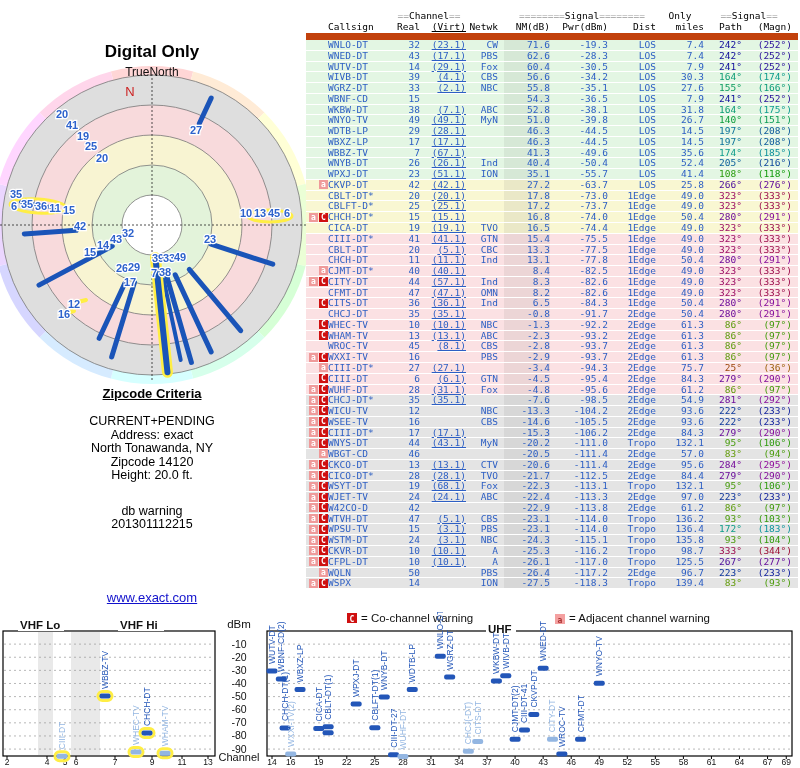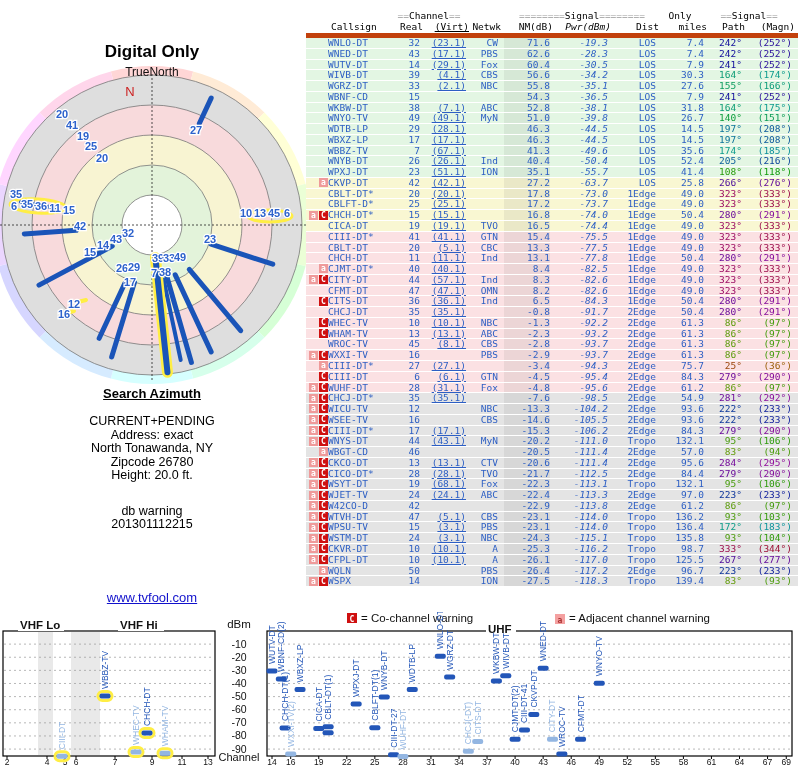--- a/index.html
+++ b/index.html
@@ -14,33 +14,33 @@
   .crit-line{font-size:12.5px;line-height:13.5px;}
   #db-block{margin-top:22px;}
   #tvfool-link{position:absolute;left:27px;top:590px;width:250px;text-align:center;
     font-size:13px;color:#1111cc;text-decoration:underline;cursor:pointer;}
   
   #tbl{position:absolute;left:306px;top:10px;width:492px;
     font-family:"DejaVu Sans Mono","Liberation Mono",monospace;font-size:9.5px;color:#2d5fc4;}
   .hdr1{position:relative;height:11px;color:#000;}
   .hdr1 span{position:absolute;transform:translateX(-50%);white-space:pre;}
   .hdr1 .eq{color:#999;}
-  .hdr2{display:flex;height:12px;color:#000;border-bottom:5px solid #c2410c;justify-content:center;}
+  .hdr2{display:flex;height:12px;color:#000;border-bottom:7px solid #c2410c;}
   .row{display:flex;height:10.78px;line-height:10.6px;border-bottom:1px solid #fff;
     box-sizing:border-box;white-space:pre;}
   .row.green{background:#e3f6e3;}  .row.yellow{background:#f9f7d2;}
   .row.pink{background:#fbe1e3;}   .row.gray{background:#e4e4e4;}
   .c{flex:none;box-sizing:border-box;}
   .c-warn{width:22px;display:flex;justify-content:flex-end;align-items:center;gap:1px;}
   .c-call{width:64px;text-align:left;}
   .c-real{width:28px;text-align:right;}
   .c-virt{width:46px;text-align:right;text-decoration:underline;}
   .c-net{width:38px;text-align:right;padding-right:6px;}
   .c-nm{width:46px;text-align:right;background:rgba(110,110,110,0.10);}
-  .c-pwr{width:58px;text-align:right;font-style:italic;}
+  .c-pwr{width:58px;text-align:right;}
   .c-path{width:48px;text-align:right;}
   .c-miles{width:48px;text-align:right;}
   .c-true{width:38px;text-align:right;}
   .c-magn{width:50px;text-align:right;}
   .hdr2 .c-nm{background:none;}
   .wicon{display:inline-block;width:9px;height:9px;font-size:8px;line-height:9px;
     text-align:center;font-weight:bold;font-family:"DejaVu Sans Mono",monospace;}
   .wa{background:#ef9a9a;color:#fff;}
   .wc{background:#cf1010;color:#fff;}
   
@@ -118,32 +118,32 @@
       <text x="154" y="277" fill="#2d62cc" font-size="11" font-weight="bold" font-family="&quot;Liberation Sans&quot;,sans-serif" stroke="#fff" stroke-width="2.5" paint-order="stroke" text-anchor="middle">7</text>
       <text x="165" y="276" fill="#2d62cc" font-size="11" font-weight="bold" font-family="&quot;Liberation Sans&quot;,sans-serif" stroke="#fff" stroke-width="2.5" paint-order="stroke" text-anchor="middle">38</text>
       <text x="130" y="286" fill="#2d62cc" font-size="11" font-weight="bold" font-family="&quot;Liberation Sans&quot;,sans-serif" stroke="#fff" stroke-width="2.5" paint-order="stroke" text-anchor="middle">17</text>
       <text x="74" y="308" fill="#2d62cc" font-size="11" font-weight="bold" font-family="&quot;Liberation Sans&quot;,sans-serif" stroke="#fff" stroke-width="2.5" paint-order="stroke" text-anchor="middle">12</text>
       <text x="64" y="318" fill="#2d62cc" font-size="11" font-weight="bold" font-family="&quot;Liberation Sans&quot;,sans-serif" stroke="#fff" stroke-width="2.5" paint-order="stroke" text-anchor="middle">16</text>
       <text x="152" y="76" text-anchor="middle" font-size="12" fill="#111" font-family="&quot;Liberation Sans&quot;,sans-serif">TrueNorth</text>
       <text x="130" y="96" text-anchor="middle" font-size="13" fill="#cc2222" font-family="&quot;Liberation Sans&quot;,sans-serif">N</text>
     </svg>
 
   <div id="search-block">
-    <div id="search-title">Search Azimuth</div>
+    <div id="search-title">Zipcode Criteria</div>
     <div class="crit-line">CURRENT+PENDING</div>
     <div class="crit-line">Address: exact</div>
     <div class="crit-line">North Tonawanda, NY</div>
-    <div class="crit-line">Zipcode 26780</div>
+    <div class="crit-line">Zipcode 14120</div>
     <div class="crit-line">Height: 20.0 ft.</div>
     <div id="db-block">
       <div class="crit-line">db warning</div>
       <div class="crit-line">201301112215</div>
     </div>
   </div>
-  <div id="tvfool-link">www.tvfool.com</div>
+  <div id="tvfool-link">www.exact.com</div>
 
   <div id="tbl">
     <div class="hdr1">
       <span style="left:123px"><i class="eq" style="font-style:normal">==</i><b style="font-weight:normal">Channel</b><i class="eq" style="font-style:normal">==</i></span>
       <span style="left:276px"><i class="eq" style="font-style:normal">========</i><b style="font-weight:normal">Signal</b><i class="eq" style="font-style:normal">========</i></span>
       <span style="left:374px">Only</span>
       <span style="left:443px"><i class="eq" style="font-style:normal">==</i><b style="font-weight:normal">Signal</b><i class="eq" style="font-style:normal">==</i></span>
     </div>
     <div class="hdr2">
       <div class="c c-warn"></div>

